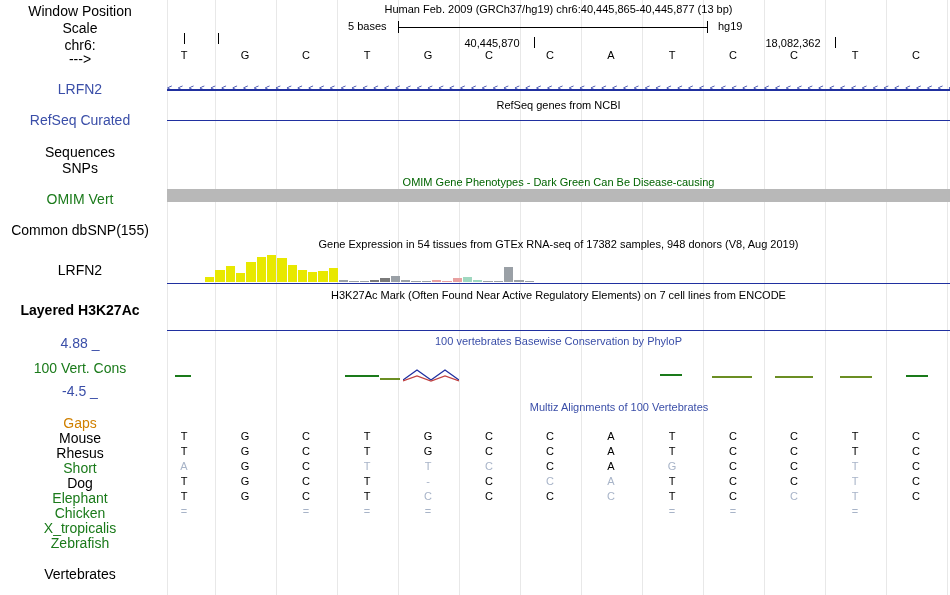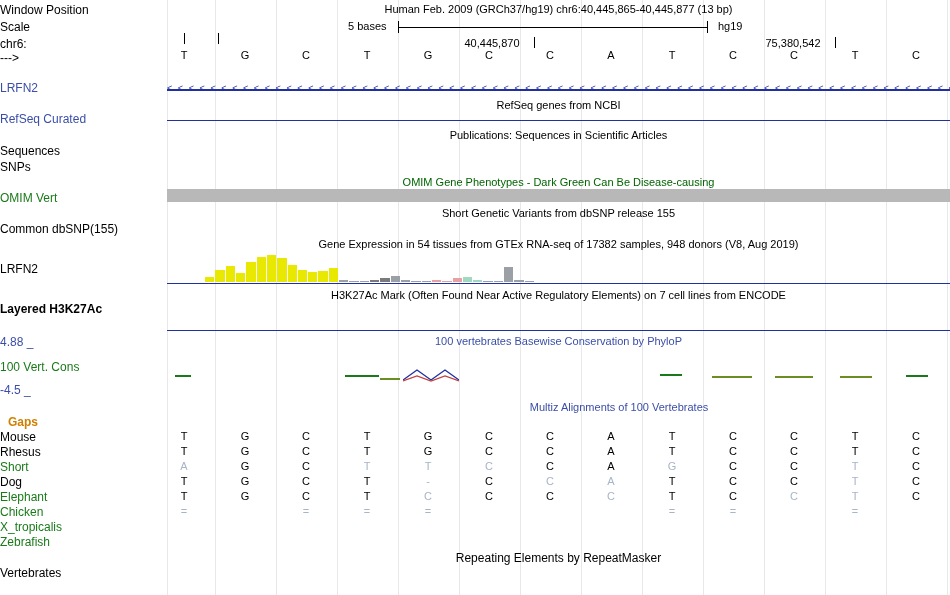--- a/index.html
+++ b/index.html
@@ -2,21 +2,21 @@
 <html><head>
 <meta charset="utf-8">
 <style>
   html,body{margin:0;padding:0;}
   body{
     width:950px;height:595px;background:#ffffff;
     font-family:"Liberation Sans", sans-serif;
     font-size:11px;color:#000;overflow:hidden;position:relative;
   }
   #stage{position:relative;width:950px;height:595px;}
-  .lbl{position:absolute;text-align:left;white-space:nowrap;font-size:12px;}
+  .lbl{position:absolute;text-align:center;white-space:nowrap;font-size:14px;}
   .ctr{position:absolute;text-align:center;white-space:nowrap;}
   .lft{position:absolute;white-space:nowrap;}
   .blue2{color:#3a4ea8;}
   .green{color:#1a7a1a;}
   .dgreen{color:#006400;}
   .orange{color:#d08000;}
   .hr{position:absolute;height:1px;background:#2030a0;}
   .vgrid{position:absolute;top:0;bottom:0;width:1px;background:#e8e8e8;}
   .base-col{position:absolute;text-align:center;font-size:11px;}
   .tick{position:absolute;width:1px;background:#000;}
@@ -56,21 +56,21 @@
   <div class="tick" style="left:398px;top:21px;height:12px;"></div>
   <div class="tick" style="left:707px;top:21px;height:12px;"></div>
 
   <div class="lbl" style="left:0;top:37px;width:160px;">chr6:</div>
 
   <div class="tick" style="left:184px;top:33px;height:11px;"></div>
   <div class="tick" style="left:218px;top:33px;height:11px;"></div>
   <div class="tick" style="left:534px;top:37px;height:11px;"></div>
   <div class="tick" style="left:835px;top:37px;height:11px;"></div>
   <div class="ctr" style="left:432px;width:120px;top:37px;">40,445,870</div>
-  <div class="ctr" style="left:733px;width:120px;top:37px;">75,380,542</div>
+  <div class="ctr" style="left:733px;width:120px;top:37px;">18,082,362</div>
 
   <div class="lbl" style="left:0;top:51px;width:160px;">---&gt;</div>
   <div id="seqRow">
       <div class="base-col" style="left: 164px; top: 49px; width: 40px;">T</div>
       <div class="base-col" style="left: 225px; top: 49px; width: 40px;">G</div>
       <div class="base-col" style="left: 286px; top: 49px; width: 40px;">C</div>
       <div class="base-col" style="left: 347px; top: 49px; width: 40px;">T</div>
       <div class="base-col" style="left: 408px; top: 49px; width: 40px;">G</div>
       <div class="base-col" style="left: 469px; top: 49px; width: 40px;">C</div>
       <div class="base-col" style="left: 530px; top: 49px; width: 40px;">C</div>
@@ -84,29 +84,27 @@
 
   <div class="lbl blue2" style="left:0;top:81px;width:160px;">LRFN2</div>
 
   <div style="position:absolute;left:167px;top:89px;width:783px;height:2px;background:#2030a0;"></div>
   <div id="gencodeArrows" style="position:absolute;left:167px;top:83px;width:783px;height:14px;color:#2030a0;font-size:9px;letter-spacing:5.6px;overflow:hidden;white-space:nowrap;">&lt;&lt;&lt;&lt;&lt;&lt;&lt;&lt;&lt;&lt;&lt;&lt;&lt;&lt;&lt;&lt;&lt;&lt;&lt;&lt;&lt;&lt;&lt;&lt;&lt;&lt;&lt;&lt;&lt;&lt;&lt;&lt;&lt;&lt;&lt;&lt;&lt;&lt;&lt;&lt;&lt;&lt;&lt;&lt;&lt;&lt;&lt;&lt;&lt;&lt;&lt;&lt;&lt;&lt;&lt;&lt;&lt;&lt;&lt;&lt;&lt;&lt;&lt;&lt;&lt;&lt;&lt;&lt;&lt;&lt;&lt;&lt;&lt;&lt;&lt;&lt;&lt;&lt;&lt;</div>
 
   <div class="ctr" style="left:167px;width:783px;top:99px;">RefSeq genes from NCBI</div>
   <div class="lbl blue2" style="left:0;top:112px;width:160px;">RefSeq Curated</div>
   <div class="hr" style="left:167px;top:120px;width:783px;"></div>
 
-  <div class="ctr" style="left:167px;width:783px;top:129px;">Publications: Sequences in Scientific Articles</div>
   <div class="lbl" style="left:0;top:144px;width:160px;">Sequences</div>
   <div class="lbl" style="left:0;top:160px;width:160px;">SNPs</div>
 
   <div class="ctr dgreen" style="left:167px;width:783px;top:176px;">OMIM Gene Phenotypes - Dark Green Can Be Disease-causing</div>
   <div class="lbl green" style="left:0;top:191px;width:160px;">OMIM Vert</div>
   <div class="greybar" style="left:167px;top:189px;width:783px;"></div>
 
-  <div class="ctr" style="left:167px;width:783px;top:207px;">Short Genetic Variants from dbSNP release 155</div>
   <div class="lbl" style="left:0;top:222px;width:160px;">Common dbSNP(155)</div>
 
   <div class="ctr" style="left:167px;width:783px;top:238px;">Gene Expression in 54 tissues from GTEx RNA-seq of 17382 samples, 948 donors (V8, Aug 2019)</div>
   <div class="lbl" style="left:0;top:262px;width:160px;">LRFN2</div>
   <div id="gtexChart" style="position:absolute;left:205px;top:252px;width:330px;height:30px;">
       <div class="exprbar" style="left: 0px; width: 9.3125px; height: 5px; background: rgb(232, 232, 0);"></div>
       <div class="exprbar" style="left: 10.3125px; width: 9.3125px; height: 12.5px; background: rgb(232, 232, 0);"></div>
       <div class="exprbar" style="left: 20.625px; width: 9.3125px; height: 16.25px; background: rgb(232, 232, 0);"></div>
       <div class="exprbar" style="left: 30.9375px; width: 9.3125px; height: 8.75px; background: rgb(232, 232, 0);"></div>
       <div class="exprbar" style="left: 41.25px; width: 9.3125px; height: 20px; background: rgb(232, 232, 0);"></div>
@@ -156,21 +154,21 @@
     <path d="M0,12 L14,2 L28,12 L42,2 L56,12" stroke="#2030a0" fill="none" stroke-width="1.4"></path>
     <path d="M0,13 L14,8 L28,13 L42,8 L56,13" stroke="#c04040" fill="none" stroke-width="1.2"></path>
   </svg>
   <div class="cons-seg" style="left:660px;top:374px;width:22px;background:#1a7a1a;"></div>
   <div class="cons-seg" style="left:712px;top:376px;width:40px;background:#6b8e23;"></div>
   <div class="cons-seg" style="left:775px;top:376px;width:38px;background:#6b8e23;"></div>
   <div class="cons-seg" style="left:840px;top:376px;width:32px;background:#6b8e23;"></div>
   <div class="cons-seg" style="left:906px;top:375px;width:22px;background:#1a7a1a;"></div>
 
   <div class="ctr blue2" style="left:167px;width:904px;top:401px;">Multiz Alignments of 100 Vertebrates</div>
-  <div class="lbl orange" style="left:8px;top:415px;width:160px;font-weight:bold;">Gaps</div>
+  <div class="lbl orange" style="left:0;top:415px;width:160px;">Gaps</div>
   <div id="alignRows">
       <div class="lbl" style="left: 0px; top: 430px; width: 160px; color: rgb(0, 0, 0);">Mouse</div>
       <div class="base-col" style="left: 164px; top: 430px; width: 40px; color: rgb(0, 0, 0);">T</div>
       <div class="base-col" style="left: 225px; top: 430px; width: 40px; color: rgb(0, 0, 0);">G</div>
       <div class="base-col" style="left: 286px; top: 430px; width: 40px; color: rgb(0, 0, 0);">C</div>
       <div class="base-col" style="left: 347px; top: 430px; width: 40px; color: rgb(0, 0, 0);">T</div>
       <div class="base-col" style="left: 408px; top: 430px; width: 40px; color: rgb(0, 0, 0);">G</div>
       <div class="base-col" style="left: 469px; top: 430px; width: 40px; color: rgb(0, 0, 0);">C</div>
       <div class="base-col" style="left: 530px; top: 430px; width: 40px; color: rgb(0, 0, 0);">C</div>
       <div class="base-col" style="left: 591px; top: 430px; width: 40px; color: rgb(0, 0, 0);">A</div>
@@ -240,16 +238,15 @@
       <div class="base-col" style="left: 286px; top: 505px; width: 40px; color: rgb(168, 180, 200);">=</div>
       <div class="base-col" style="left: 347px; top: 505px; width: 40px; color: rgb(168, 180, 200);">=</div>
       <div class="base-col" style="left: 408px; top: 505px; width: 40px; color: rgb(168, 180, 200);">=</div>
       <div class="base-col" style="left: 652px; top: 505px; width: 40px; color: rgb(168, 180, 200);">=</div>
       <div class="base-col" style="left: 713px; top: 505px; width: 40px; color: rgb(168, 180, 200);">=</div>
       <div class="base-col" style="left: 835px; top: 505px; width: 40px; color: rgb(168, 180, 200);">=</div>
       <div class="lbl" style="left: 0px; top: 520px; width: 160px; color: rgb(26, 122, 26);">X_tropicalis</div>
       <div class="lbl" style="left: 0px; top: 535px; width: 160px; color: rgb(26, 122, 26);">Zebrafish</div>
     </div>
 
-  <div class="ctr" style="left:167px;width:783px;top:551px;font-size:12px;">Repeating Elements by RepeatMasker</div>
   <div class="lbl" style="left:0;top:566px;width:160px;">Vertebrates</div>
 
 </div>
 
 </body></html>

